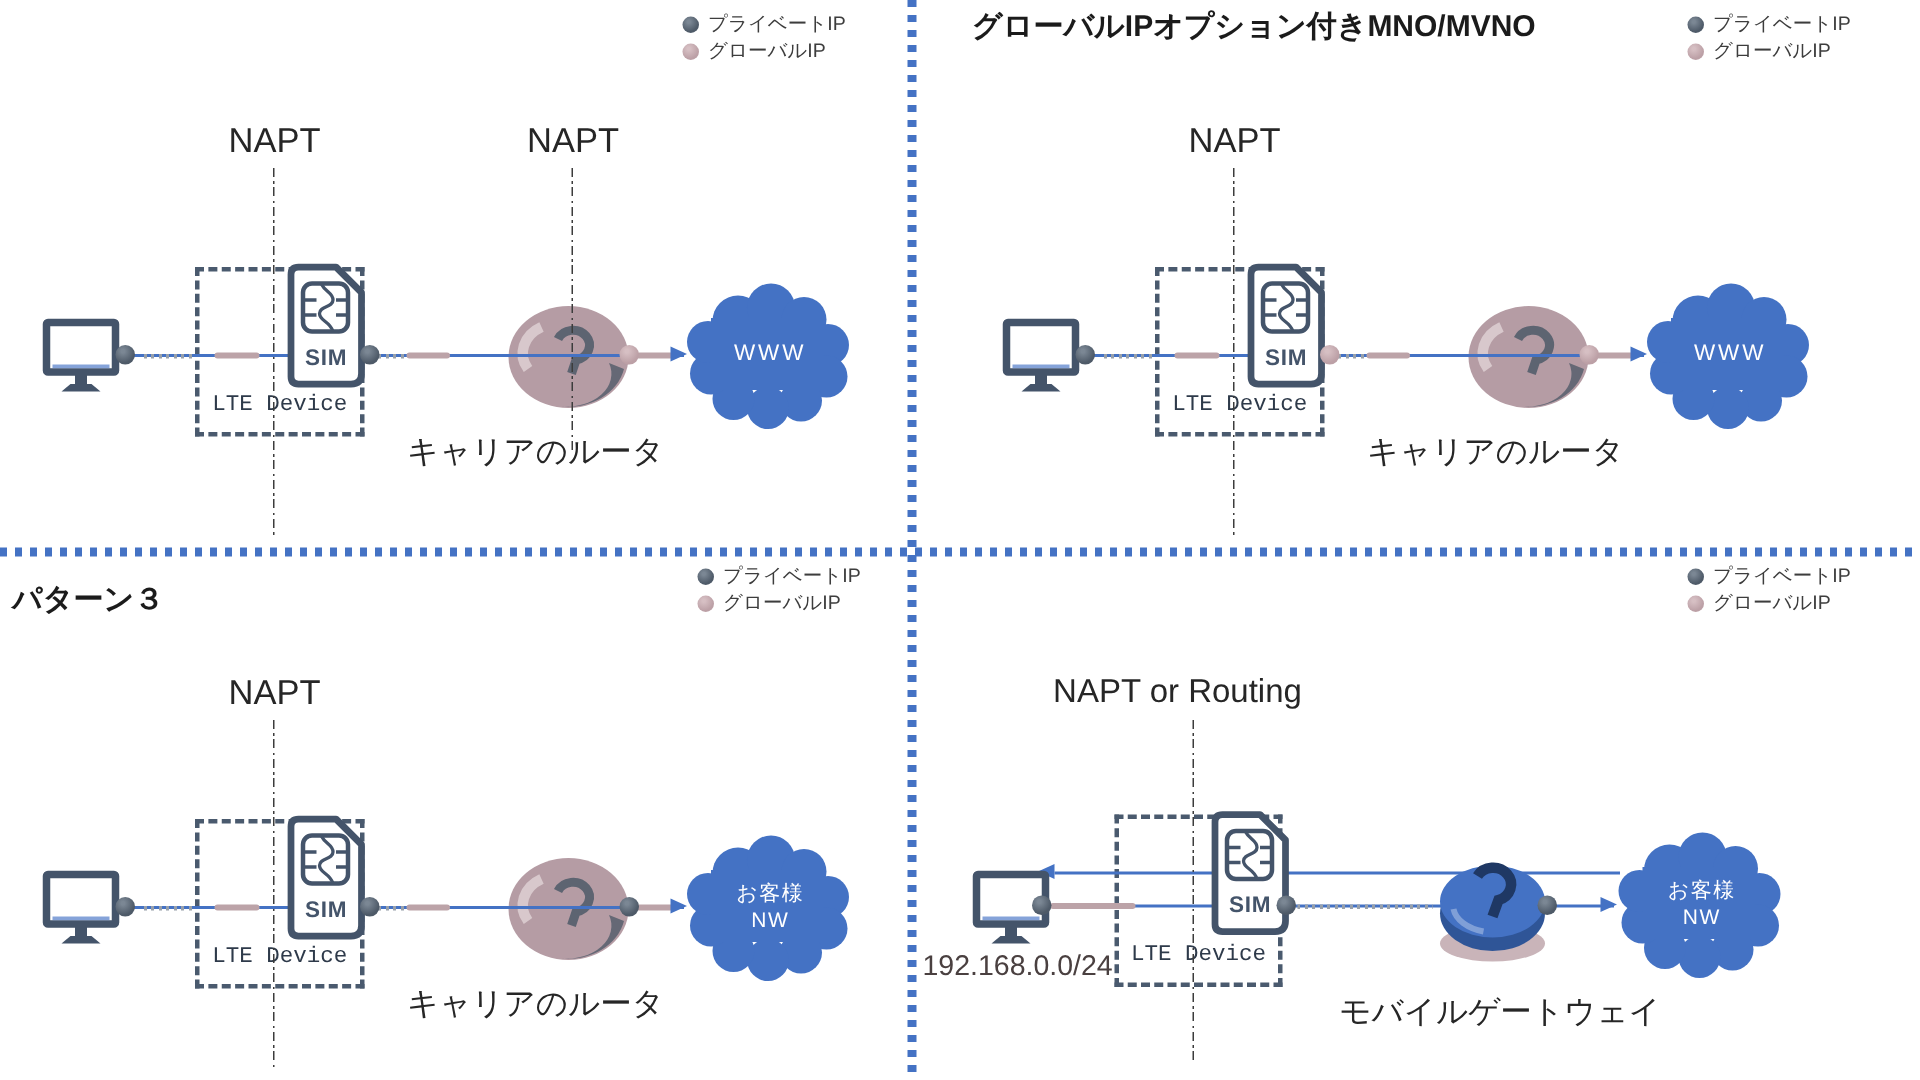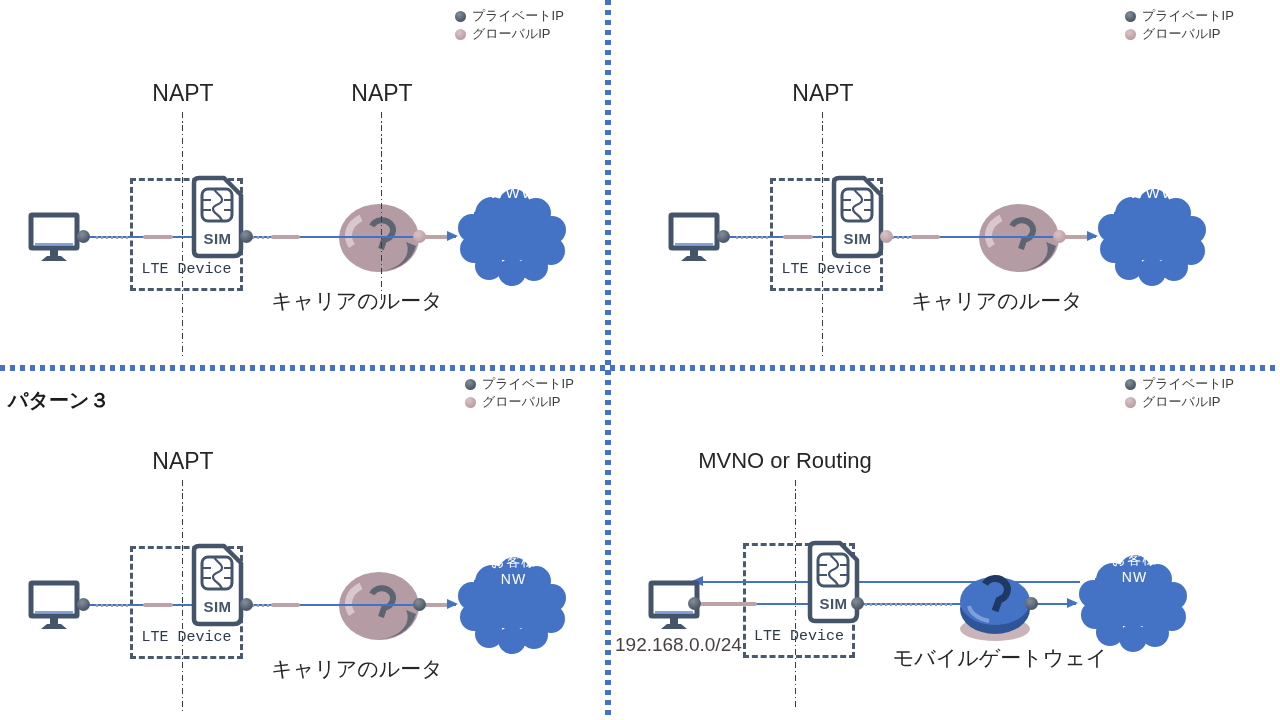--- a/index.html
+++ b/index.html
@@ -21,21 +21,21 @@
   .ltebox{border:3px dashed #4A5A6E;z-index:1;}
   .lte-label{position:absolute;left:0;right:0;bottom:10px;text-align:center;font-family:"Liberation Mono",monospace;font-size:15px;color:#2e3a4a;}
   .rlabel{font-size:21px;color:#262626;text-align:center;white-space:nowrap;}
   .iplabel{font-size:19px;color:#4a4040;white-space:nowrap;}
   .legend{font-size:13px;color:#3d3d3d;}
   .legend-row{display:flex;align-items:center;gap:6px;height:18px;white-space:nowrap;}
   .ldot{width:11px;height:11px;border-radius:50%;flex:0 0 auto;}
   .ldot.dark{background:radial-gradient(circle at 38% 32%,#7b8794 10%,#4E5A68 65%);}
   .ldot.pink{background:radial-gradient(circle at 38% 32%,#d6bfc3 10%,#BCA0A6 65%);}
   .cloud-wrap{z-index:2;}
-  .cloud-text{position:absolute;inset:0;display:flex;flex-direction:column;align-items:center;
+  .cloud-text{position:absolute;inset:0;display:flex;flex-direction:column;align-items:center;justify-content:center;
               color:#fff;font-size:15px;line-height:18px;letter-spacing:2px;text-align:center;}
   .sim-wrap{z-index:4;}
   .sim-label{position:absolute;left:0;right:0;bottom:12px;text-align:center;font-weight:700;font-size:15px;letter-spacing:.5px;color:#44546A;}
   .router{z-index:2;}
   .gateway{z-index:4;}
   .monitor{z-index:4;}
   .vdiv{position:absolute;left:605px;top:0;width:6px;height:720px;z-index:8;
         background:repeating-linear-gradient(180deg,#4472C4 0 5px,transparent 5px 10px);}
   .hdiv{position:absolute;left:0;top:365px;width:1280px;height:6px;z-index:8;
         background:repeating-linear-gradient(90deg,#4472C4 0 5px,transparent 5px 10px);}
@@ -138,20 +138,21 @@
           <use href="#sym-cloud"></use>
         </svg>
       <div class="cloud-text">
           <div>WWW</div>
         </div>
     </div>
   </div>
 
   <div class="quad" style="left:640px;top:0">
     <div class="abs title" style="left:8px;top:5px">
+      <div>グローバルIPオプション付きMNO/MVNO</div>
     </div>
     <div class="abs legend" style="left:485px;top:7px">
       <div class="legend-row">
         <span class="ldot dark"></span>
         <span>プライベートIP</span>
       </div>
       <div class="legend-row">
         <span class="ldot pink"></span>
         <span>グローバルIP</span>
       </div>
@@ -253,21 +254,21 @@
     <div class="abs legend" style="left:485px;top:7px">
       <div class="legend-row">
         <span class="ldot dark"></span>
         <span>プライベートIP</span>
       </div>
       <div class="legend-row">
         <span class="ldot pink"></span>
         <span>グローバルIP</span>
       </div>
     </div>
-    <div class="abs napt" style="left:35px;top:80px;width:220px;font-size:22px">MVNO or Routing</div>
+    <div class="abs napt" style="left:35px;top:80px;width:220px;font-size:22px">NAPT or Routing</div>
     <div class="abs vdash" style="left:155px;top:112px;height:228px"></div>
 
     <div class="abs hline" style="left:63px;top:213px;width:377px;z-index:3"></div>
     <div class="abs arrow-l" style="left:52px;top:208px"></div>
 
     <div class="abs hline" style="left:61px;top:235px;width:375px;z-index:3"></div>
     <div class="abs pinkseg" style="left:60px;top:234px;width:57px"></div>
     <div class="abs dotseg" style="left:225px;top:235px;width:90px"></div>
     <div class="abs arrow-r" style="left:427px;top:230px"></div>
     <div class="abs ipdot dark" style="left:48px;top:229px"></div>
@@ -283,21 +284,21 @@
     </div>
     <div class="abs sim-wrap" style="left:167px;top:172px;width:53px;height:84px">
       <svg width="53" height="84">
           <use href="#sym-sim"></use>
         </svg>
       <span class="sim-label">SIM</span>
     </div>
     <svg class="abs gateway" style="left:315px;top:198px" width="80" height="78">
         <use href="#sym-router-blue"></use>
       </svg>
-    <div class="abs rlabel" style="left:230px;top:276px;width:260px">モバイルゲートウェイ</div>
+    <div class="abs rlabel" style="left:230px;top:292px;width:260px">モバイルゲートウェイ</div>
     <div class="abs cloud-wrap" style="left:438px;top:182px;width:113px;height:103px">
       <svg width="113" height="103">
           <use href="#sym-cloud"></use>
         </svg>
       <div class="cloud-text" style="font-size:14px;letter-spacing:1px">
         <div>お客様</div>
         <div>NW</div>
       </div>
     </div>
   </div>

